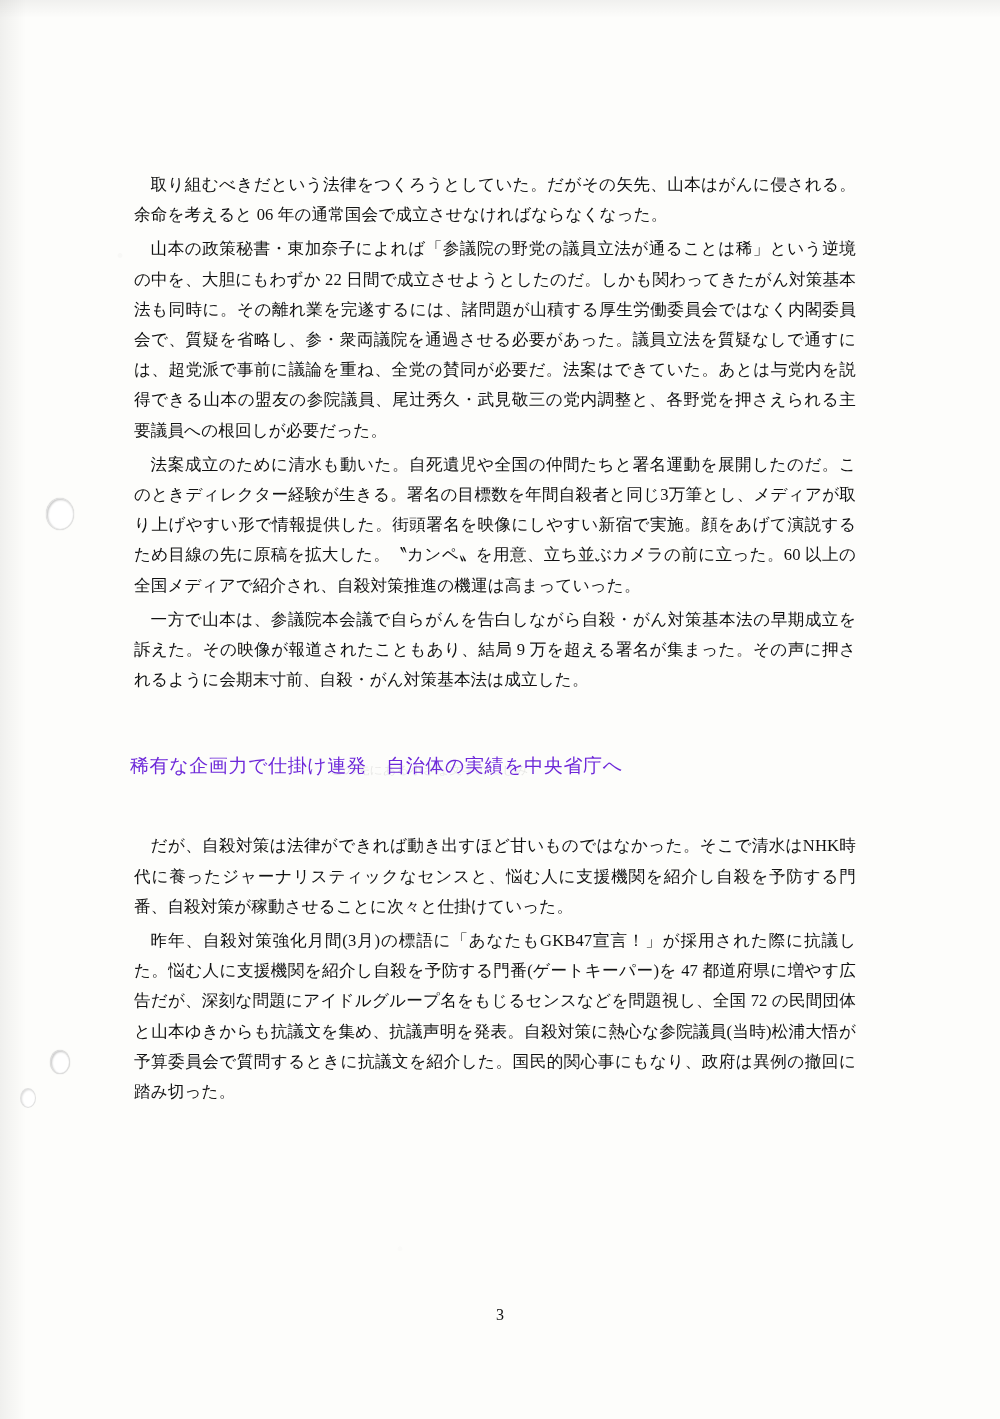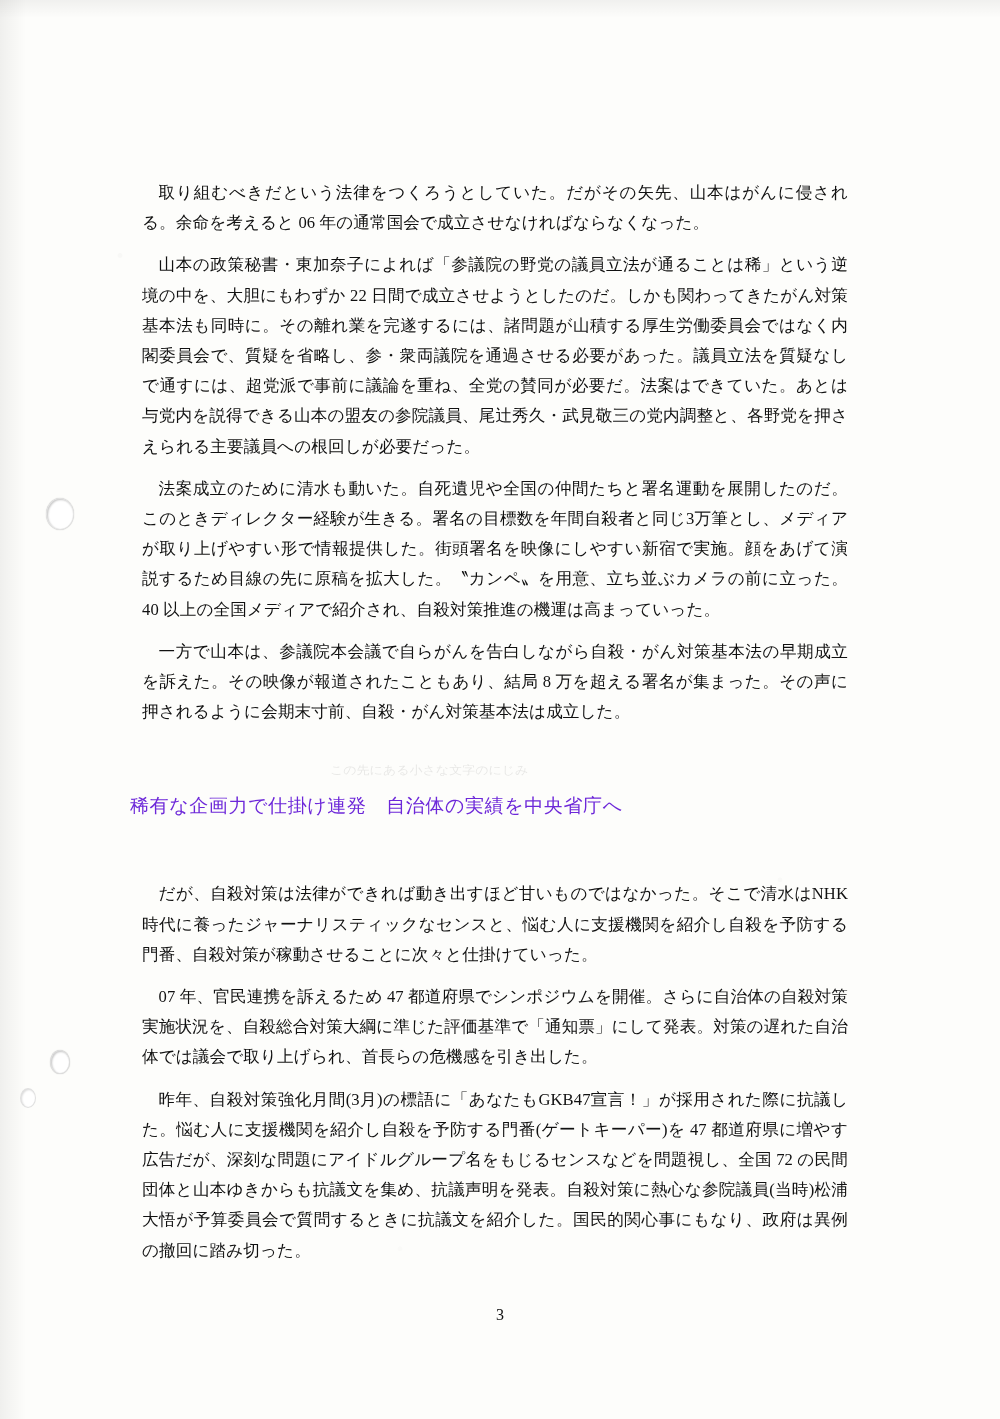--- a/index.html
+++ b/index.html
@@ -54,21 +54,21 @@
   .punch.p2 { left: 50px; top: 1050px; width: 18px; height: 22px; }
   .punch.p3 { left: 20px; top: 1088px; width: 14px; height: 18px; box-shadow: inset 1px 1px 2px rgba(0,0,0,0.14); }
 
   .content {
     position: absolute;
     left: 130px;
     top: 166px;
     width: 730px;
   }
   p {
-    margin: 12px;
+    margin: 4px;
     font-size: 16.6px;
     line-height: 30.2px;
     color: #111;
     text-align: justify;
     text-justify: inter-ideograph;
     letter-spacing: 0.1px;
   }
   p.indent {
     text-indent: 1em;
   }
@@ -119,28 +119,27 @@
   <div class="punch p1"></div>
   <div class="punch p2"></div>
   <div class="punch p3"></div>
 
   <div class="ghost-line">この先にある小さな文字のにじみ</div>
 
   <div class="content">
 
     <p class="indent">取り組むべきだという法律をつくろうとしていた。だがその矢先、山本はがんに侵される。余命を考えると 06 年の通常国会で成立させなければならなくなった。</p>
     <p class="indent">山本の政策秘書・東加奈子によれば「参議院の野党の議員立法が通ることは稀」という逆境の中を、大胆にもわずか 22 日間で成立させようとしたのだ。しかも関わってきたがん対策基本法も同時に。その離れ業を完遂するには、諸問題が山積する厚生労働委員会ではなく内閣委員会で、質疑を省略し、参・衆両議院を通過させる必要があった。議員立法を質疑なしで通すには、超党派で事前に議論を重ね、全党の賛同が必要だ。法案はできていた。あとは与党内を説得できる山本の盟友の参院議員、尾辻秀久・武見敬三の党内調整と、各野党を押さえられる主要議員への根回しが必要だった。</p>
-    <p class="indent">法案成立のために清水も動いた。自死遺児や全国の仲間たちと署名運動を展開したのだ。このときディレクター経験が生きる。署名の目標数を年間自殺者と同じ3万筆とし、メディアが取り上げやすい形で情報提供した。街頭署名を映像にしやすい新宿で実施。顔をあげて演説するため目線の先に原稿を拡大した。〝カンペ〟を用意、立ち並ぶカメラの前に立った。40 以上の全国メディアで紹介され、自殺対策推進の機運は高まっていった。</p>
-    <p class="indent">一方で山本は、参議院本会議で自らがんを告白しながら自殺・がん対策基本法の早期成立を訴えた。その映像が報道されたこともあり、結局 8 万を超える署名が集まった。その声に押されるように会期末寸前、自殺・がん対策基本法は成立した。</p>
+    <p class="indent">法案成立のために清水も動いた。自死遺児や全国の仲間たちと署名運動を展開したのだ。このときディレクター経験が生きる。署名の目標数を年間自殺者と同じ3万筆とし、メディアが取り上げやすい形で情報提供した。街頭署名を映像にしやすい新宿で実施。顔をあげて演説するため目線の先に原稿を拡大した。〝カンペ〟を用意、立ち並ぶカメラの前に立った。60 以上の全国メディアで紹介され、自殺対策推進の機運は高まっていった。</p>
+    <p class="indent">一方で山本は、参議院本会議で自らがんを告白しながら自殺・がん対策基本法の早期成立を訴えた。その映像が報道されたこともあり、結局 9 万を超える署名が集まった。その声に押されるように会期末寸前、自殺・がん対策基本法は成立した。</p>
 
     <div class="gap-before-heading"></div>
     <h2 class="section-heading">稀有な企画力で仕掛け連発　自治体の実績を中央省庁へ</h2>
     <div class="gap-after-heading"></div>
 
     <p class="indent">だが、自殺対策は法律ができれば動き出すほど甘いものではなかった。そこで清水はNHK時代に養ったジャーナリスティックなセンスと、悩む人に支援機関を紹介し自殺を予防する門番、自殺対策が稼動させることに次々と仕掛けていった。</p>
-    <p class="indent">07 年、官民連携を訴えるため 47 都道府県でシンポジウムを開催。さらに自治体の自殺対策実施状況を、自殺総合対策大綱に準じた評価基準で「通知票」にして発表。対策の遅れた自治体では議会で取り上げられ、首長らの危機感を引き出した。</p>
     <p class="indent">昨年、自殺対策強化月間(3月)の標語に「あなたもGKB47宣言！」が採用された際に抗議した。悩む人に支援機関を紹介し自殺を予防する門番(ゲートキーパー)を 47 都道府県に増やす広告だが、深刻な問題にアイドルグループ名をもじるセンスなどを問題視し、全国 72 の民間団体と山本ゆきからも抗議文を集め、抗議声明を発表。自殺対策に熱心な参院議員(当時)松浦大悟が予算委員会で質問するときに抗議文を紹介した。国民的関心事にもなり、政府は異例の撤回に踏み切った。</p>
 
   </div>
 
   <div class="page-number">3</div>
 
 </div>
 
 </body></html>

